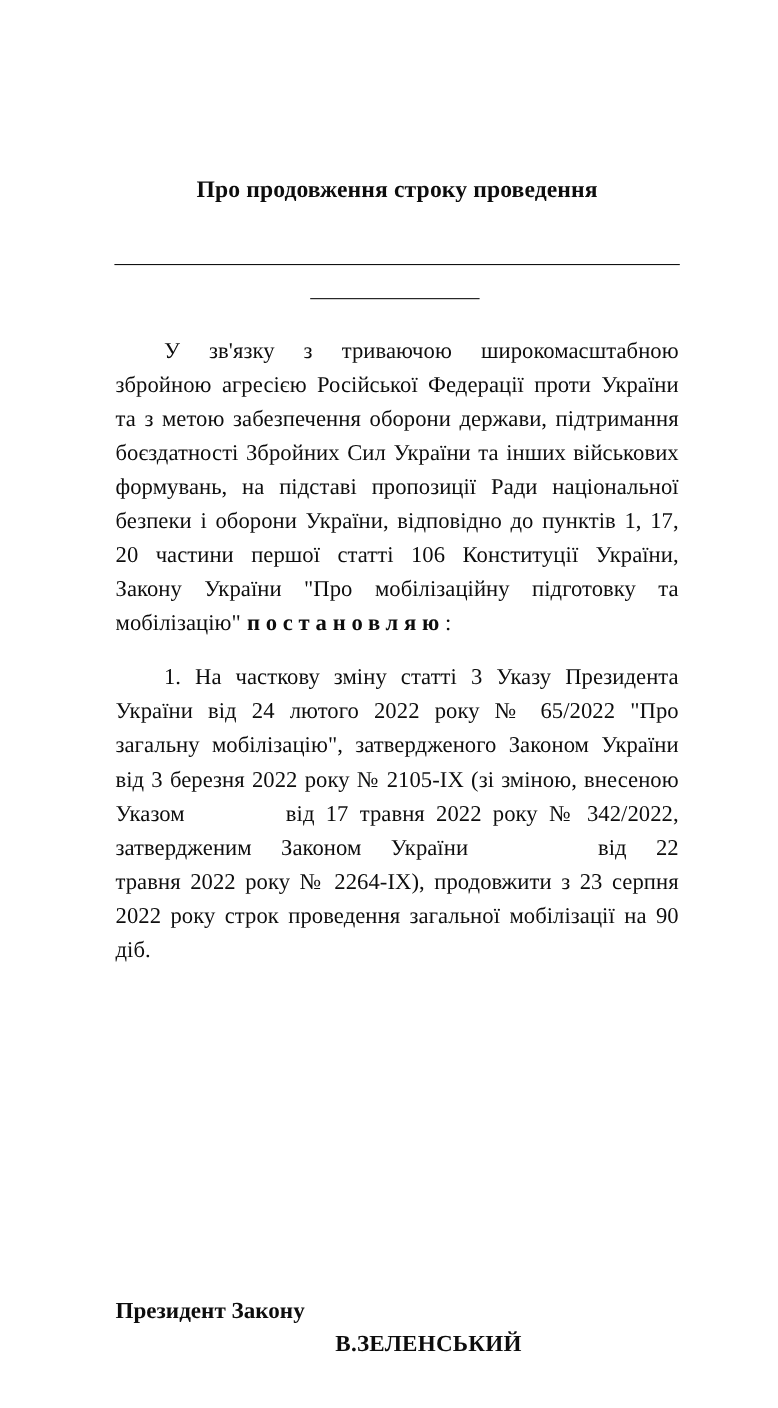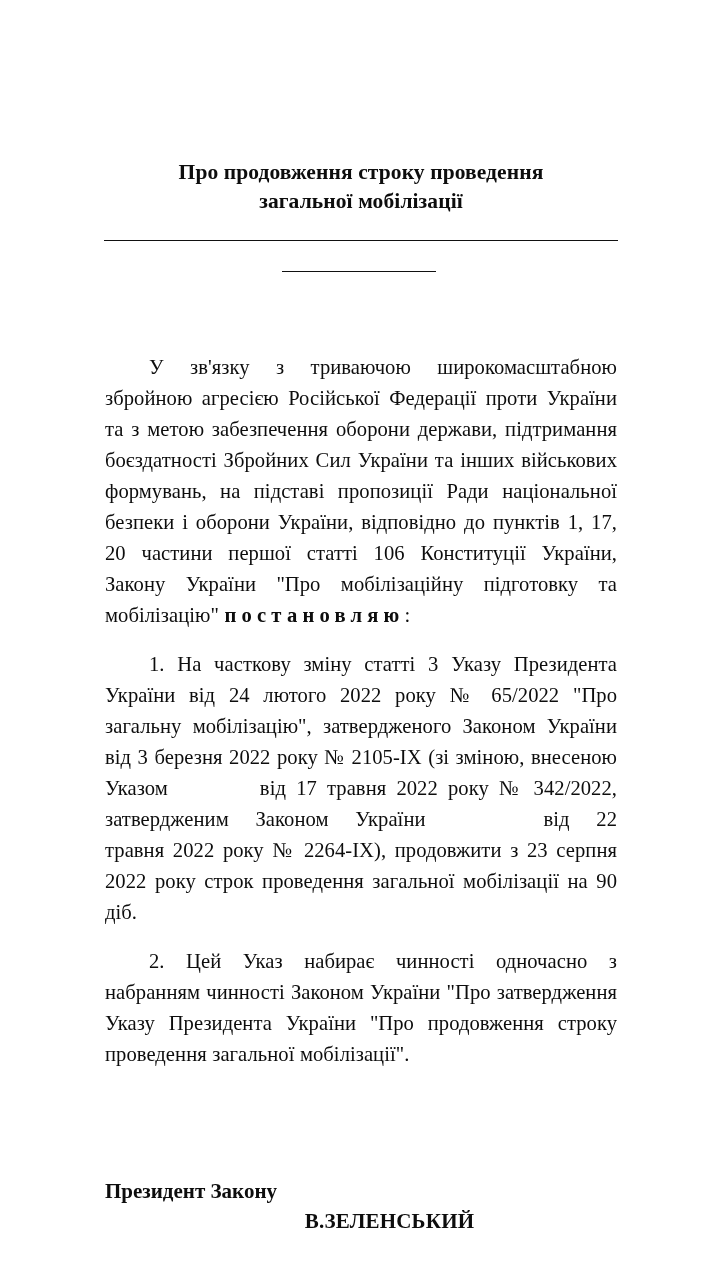--- a/index.html
+++ b/index.html
@@ -57,21 +57,20 @@
     height: 0;
     border-top: 1.6px solid #111111;
   }
 
   
   .body-block {
     position: absolute;
     left: 105px;
     top: 304px;
     width: 512px;
-    margin-top: 48px;
   }
   .para {
     margin: 0 0 18px 0;
     text-align: justify;
     text-justify: inter-word;
     text-indent: 44px;
     font-size: 20.6px;
     line-height: 31px;
     letter-spacing: 0.05px;
     word-spacing: 0.3px;
@@ -116,33 +115,31 @@
     letter-spacing: 0.2px;
   }
 </style>
 </head>
 <body>
 
 <div class="page">
 
   <div class="doc-title">
     <span class="title-line">Про продовження строку проведення</span>
-    <span class="title-line">загальної мобілізації</span>
   </div>
 
   <div class="rule-long"></div>
   <div class="rule-short"></div>
 
   <div class="body-block">
 
     <p class="para"><span>У зв'язку з триваючою широкомасштабною збройною агресією Російської Федерації проти України та з метою забезпечення оборони держави, підтримання боєздатності Збройних Сил України та інших військових формувань, на підставі пропозиції Ради національної безпеки і оборони України, відповідно до пунктів 1, 17, 20 частини першої статті 106 Конституції України, Закону України "Про мобілізаційну підготовку та мобілізацію"</span> <span class="bold-spaced">постановляю</span><span>:</span></p>
 
     <p class="para"><span>1. На часткову зміну статті 3 Указу Президента України від 24 лютого 2022 року № 65/2022 "Про загальну мобілізацію", затвердженого Законом України від 3 березня 2022 року № 2105-IX (зі зміною, внесеною Указом</span><span class="gap-wide"></span><span>від 17 травня 2022 року № 342/2022, затвердженим Законом України</span><span class="gap-wide2"></span><span>від 22 травня 2022 року № 2264-IX), продовжити з 23 серпня 2022 року строк проведення загальної мобілізації на 90 діб.</span></p>
 
-    <p class="para"><span>2. Цей Указ набирає чинності одночасно з набранням чинності Законом України "Про затвердження Указу Президента України "Про продовження строку проведення загальної мобілізації".</span></p>
 
   </div>
 
   <div class="signature">
     <span class="sig-role">Президент Закону</span>
     <span class="sig-name">В.ЗЕЛЕНСЬКИЙ</span>
   </div>
 
 </div>
 

